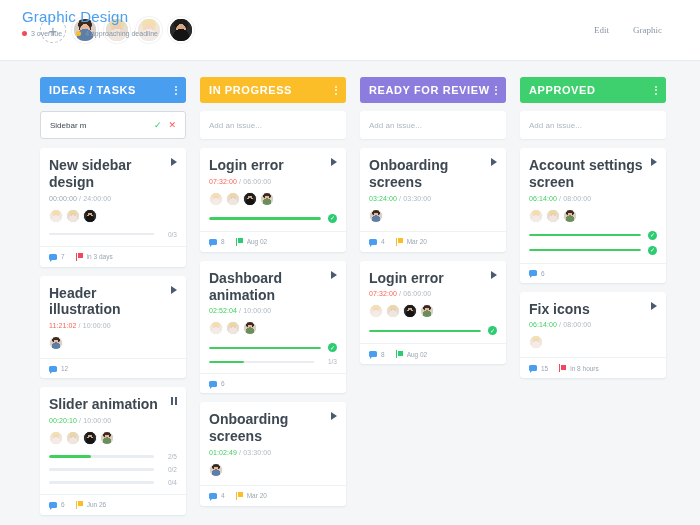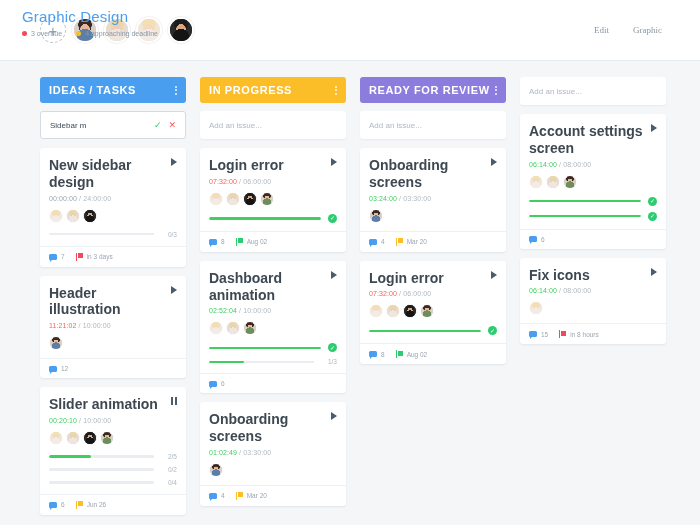--- a/index.html
+++ b/index.html
@@ -528,20 +528,28 @@
               <span class="flag">
                 <span class="pole" style="background: rgb(46, 204, 113);"></span>
                 <span class="cloth" style="background: rgb(46, 204, 113);"></span>
               </span>
               <span>Aug 02</span>
             </div>
           </div>
         </div>
       </div>
       <div class="column">
+        <div class="col-header" style="background: rgb(62, 207, 111);">
+          <div class="col-title">APPROVED</div>
+          <div class="kebab">
+            <i></i>
+            <i></i>
+            <i></i>
+          </div>
+        </div>
         <div class="add-issue">
           <input type="text" placeholder="Add an issue..." style="">
         </div>
         <div class="card">
           <div class="card-body">
             <div class="card-top">
               <div class="card-title">Account settings screen</div>
               <div class="play-btn"></div>
             </div>
             <div class="timer"><span class="cur green">06:14:00</span><span class="tot"> / 08:00:00</span></div>

